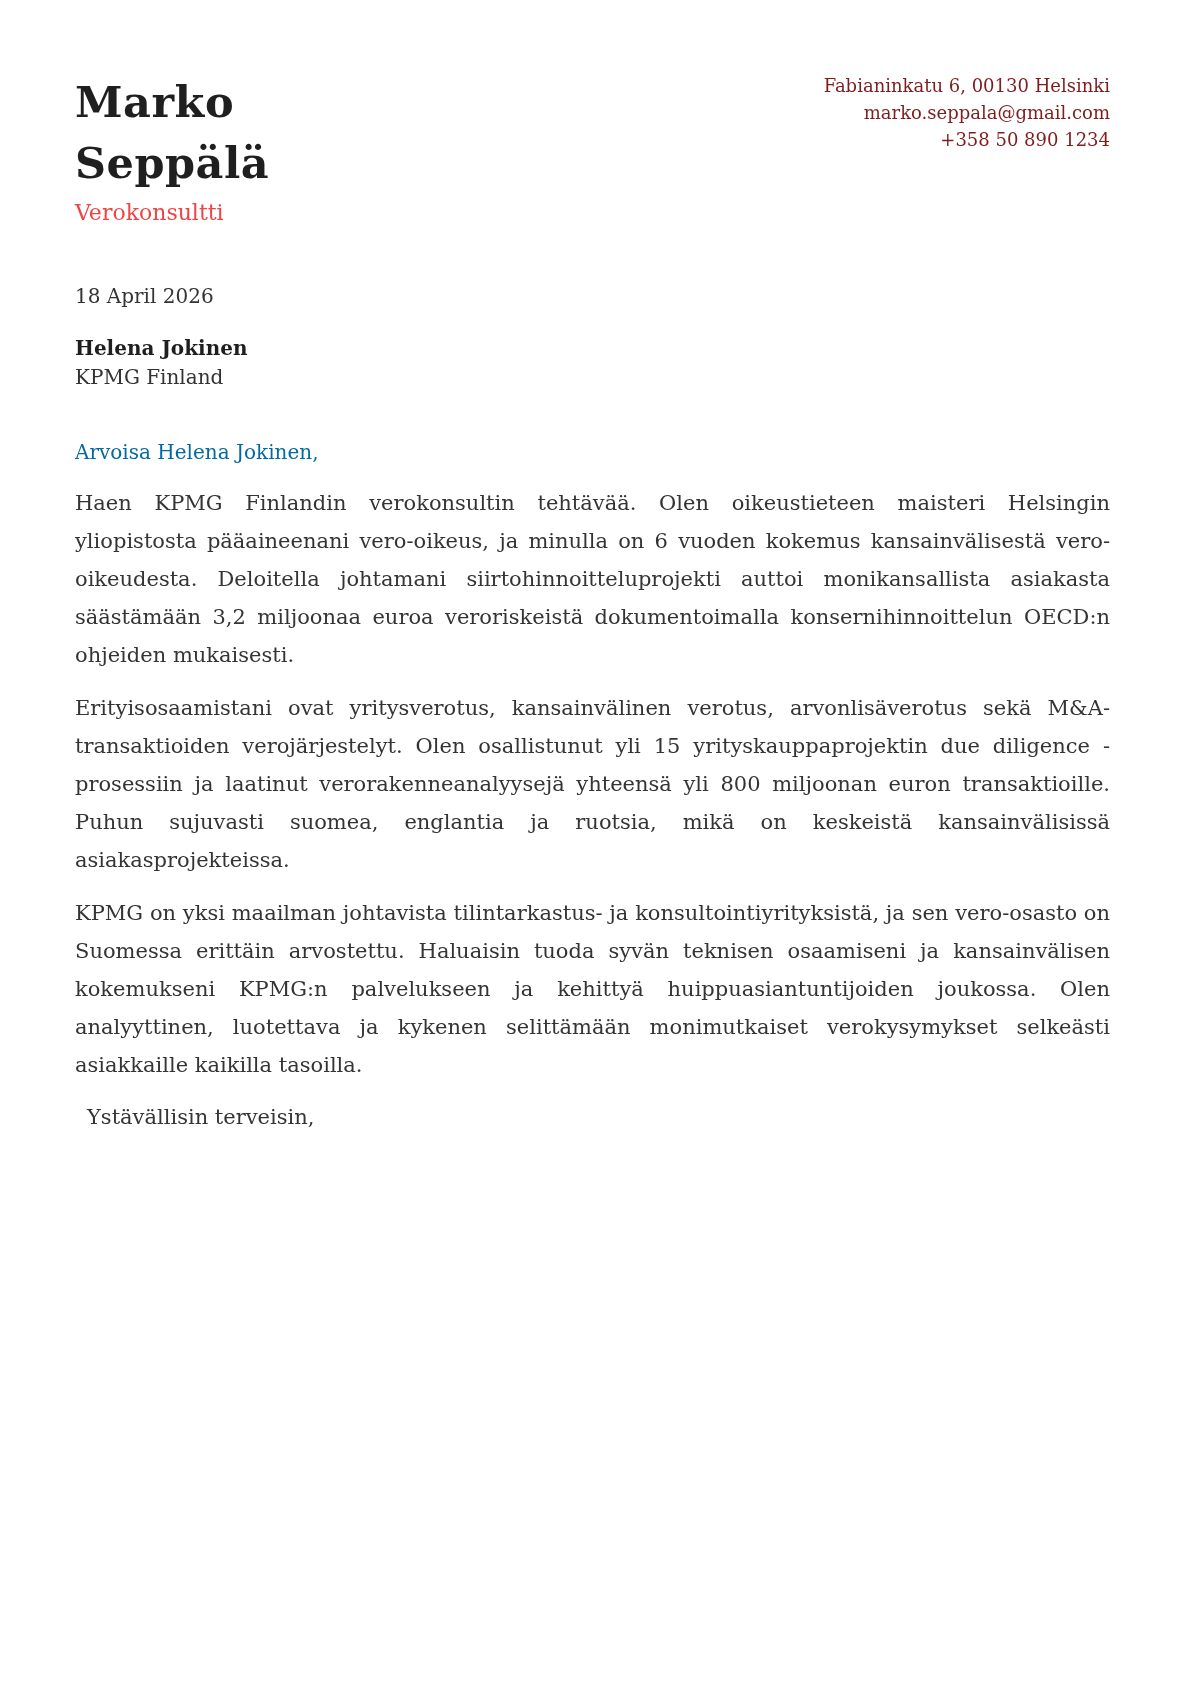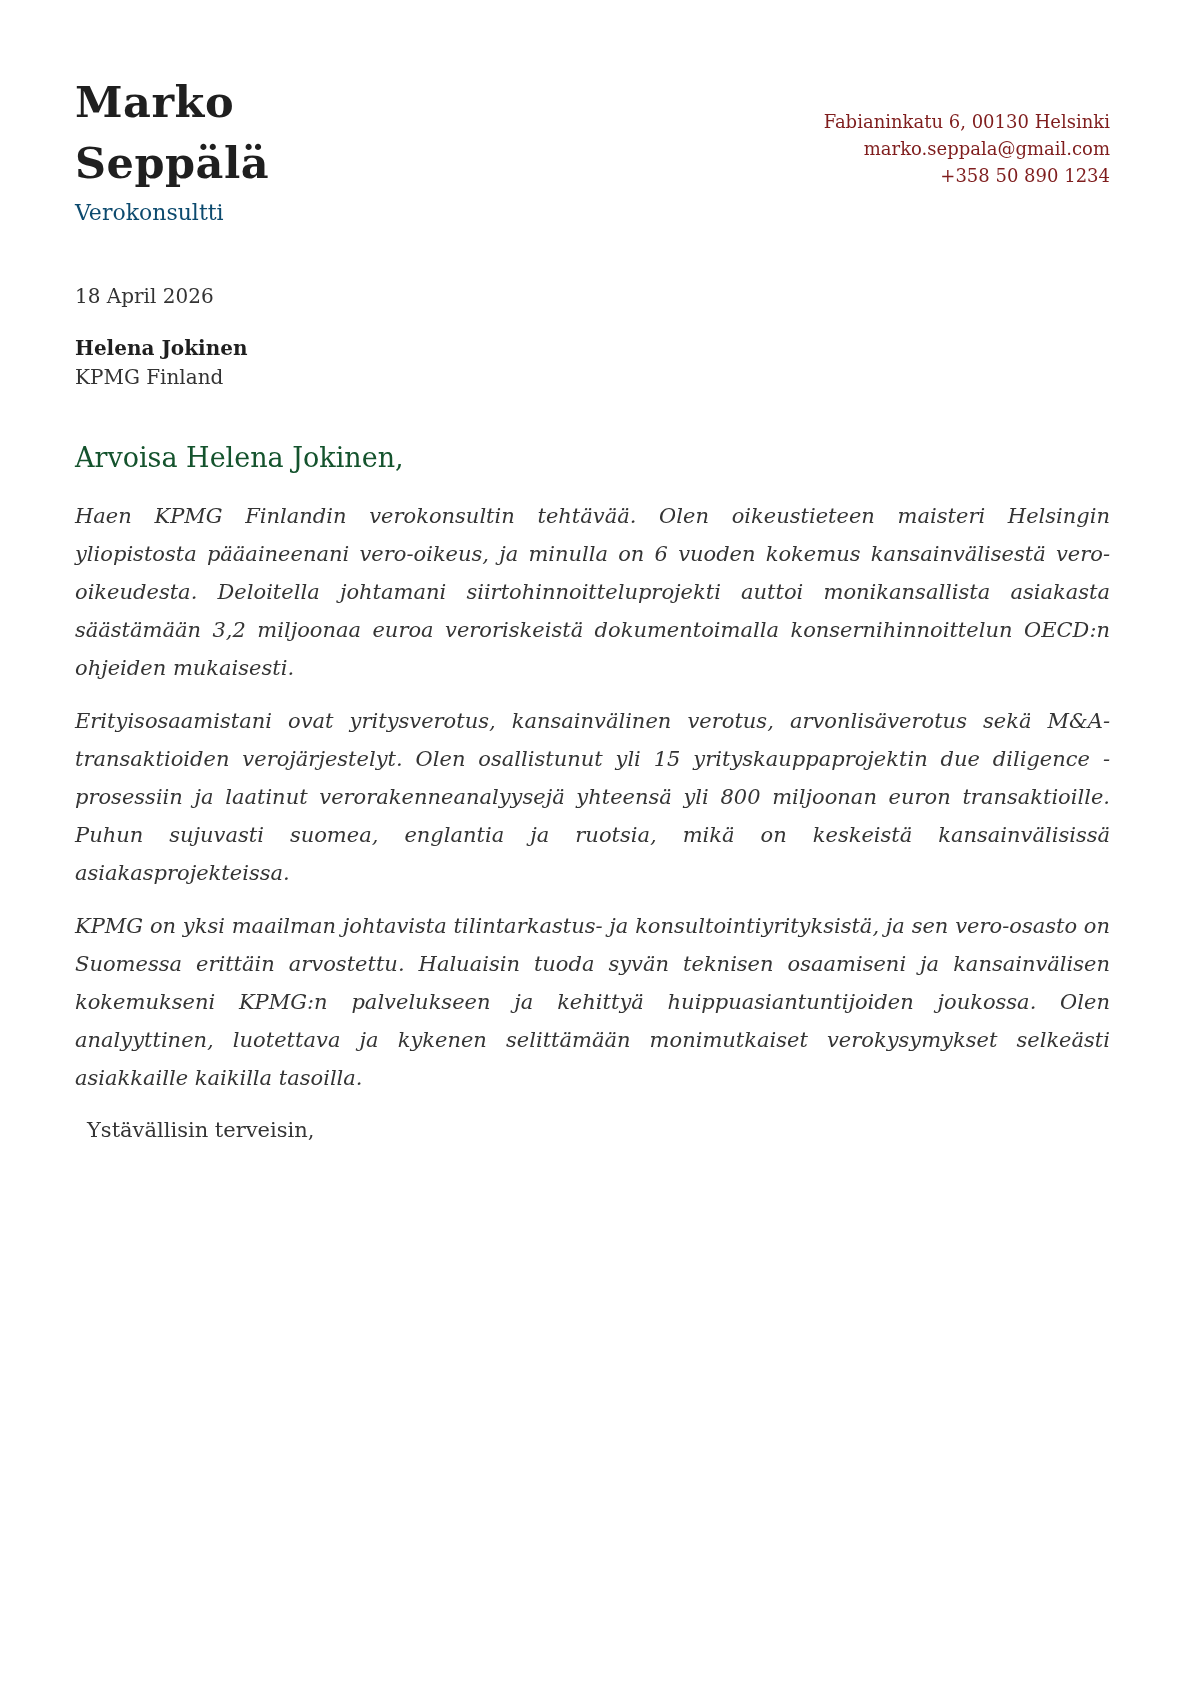--- a/index.html
+++ b/index.html
@@ -15,38 +15,38 @@
     box-sizing: border-box;
     padding: 72px 80px 0 75px;
     font-family: "DejaVu Serif", "Liberation Serif", serif;
     color: #343434;
     overflow: hidden;
   }
   
   .letter-header {
     display: flex;
     justify-content: space-between;
-    align-items: center;
+    align-items: flex-start;
     margin-bottom: 58px;
   }
   .identity-block { flex: 0 0 auto; }
   .person-name {
     margin: 0;
     font-size: 43px;
     font-weight: bold;
     line-height: 1.42;
     color: #1f1f1f;
     letter-spacing: 0.5px;
   }
   .person-name .name-line { display: block; }
   .person-title {
     margin: 6px 0 0 0;
     font-size: 22px;
     line-height: 1.2;
-    color: #0c4a6e;
+    color: #ef4444;
   }
   .contact-block {
     flex: 0 0 auto;
     text-align: right;
     font-size: 18px;
     line-height: 1.5;
     color: #7f1d1d;
     padding-bottom: 2px;
   }
   .contact-line { display: block; }
@@ -63,32 +63,31 @@
     color: #333333;
   }
   .recipient-name {
     font-weight: bold;
     color: #1f1f1f;
     display: block;
   }
   .recipient-company { display: block; }
   
   .salutation {
-    font-size: 27px;
-    color: #14532d;
+    font-size: 20px;
+    color: #0369a1;
     margin: 0 0 14px 0;
     line-height: 1.8;
   }
   .body-paragraph {
     font-size: 21px;
     color: #343434;
     line-height: 1.81;
     text-align: justify;
     margin: 0 0 15px 0;
-    font-style: italic;
   }
   .closing-line {
     font-size: 21px;
     color: #343434;
     margin: 0 0 14px 12px;
     line-height: 1.8;
   }
   .signature-line {
     font-size: 21px;
     color: #343434;

